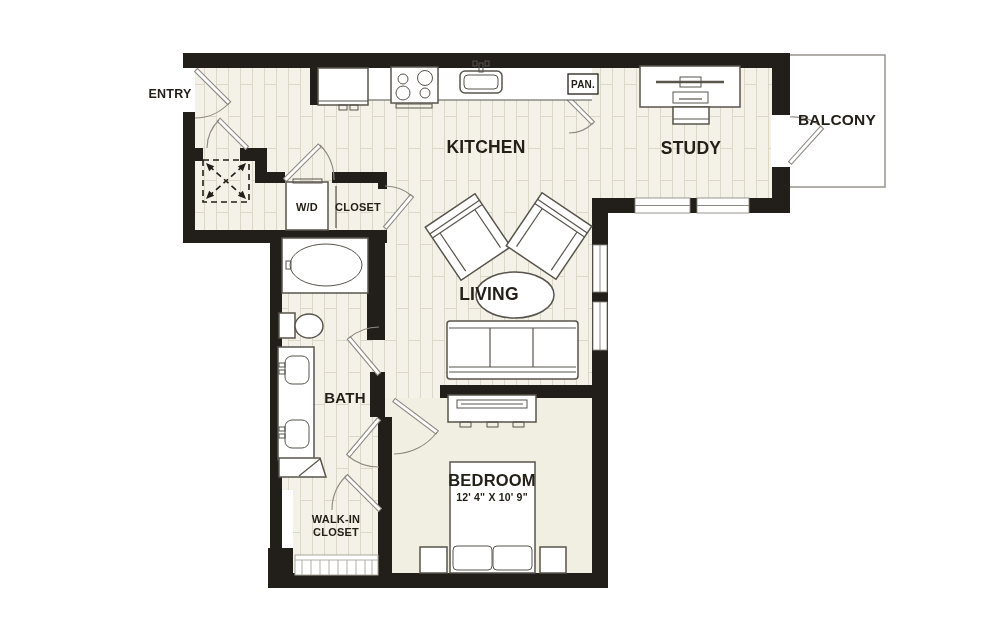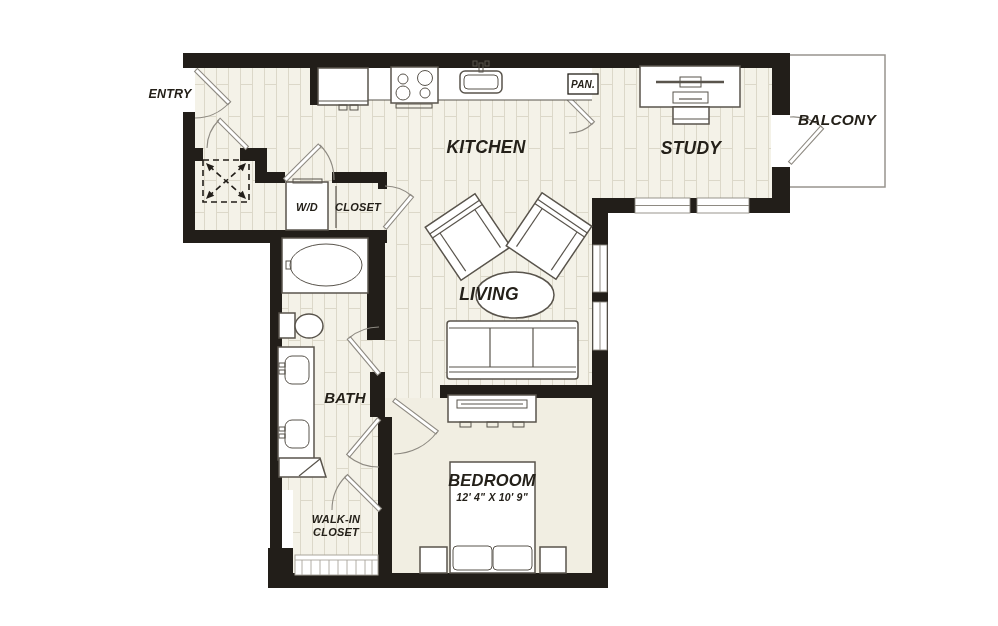--- a/index.html
+++ b/index.html
@@ -1,17 +1,17 @@
 <!DOCTYPE html>
 <html style="--background: #ffffff; --wall: #221e19; --plank-floor: #f4f2e8; --plank-line: #dcd8c9; --bedroom-floor: #f1eee2; --fixture-stroke: #59544c; --door-line: #8e8a82; --label-text: #242019; --balcony-border: #98948e;"><head>
 <meta charset="utf-8">
 <style>
   html,body{margin:0;padding:0;background:var(--background,#fff);}
   .page{position:relative;width:978px;height:626px;background:var(--background,#fff);
-        font-family:"Liberation Sans",sans-serif;font-style:italic;}
+        font-family:"Liberation Sans",sans-serif;}
   svg{display:block}
   .wall{fill:var(--wall,#221e19);}
   .plankbg{fill:var(--plank-floor,#f4f2e8);}
   .plankline{stroke:var(--plank-line,#dcd8c9);stroke-width:1;fill:none;}
   .bedfloor{fill:var(--bedroom-floor,#f1eee2);}
   .balc{fill:#ffffff;stroke:var(--balcony-border,#98948e);stroke-width:1.5;}
   .fix{fill:#ffffff;stroke:var(--fixture-stroke,#59544c);stroke-width:1.5;}
   .fixthin{fill:none;stroke:var(--fixture-stroke,#59544c);stroke-width:1;}
   .fixline{stroke:var(--fixture-stroke,#59544c);stroke-width:1.2;fill:none;}
   .fixbold{stroke:var(--fixture-stroke,#59544c);stroke-width:2.4;fill:none;}

